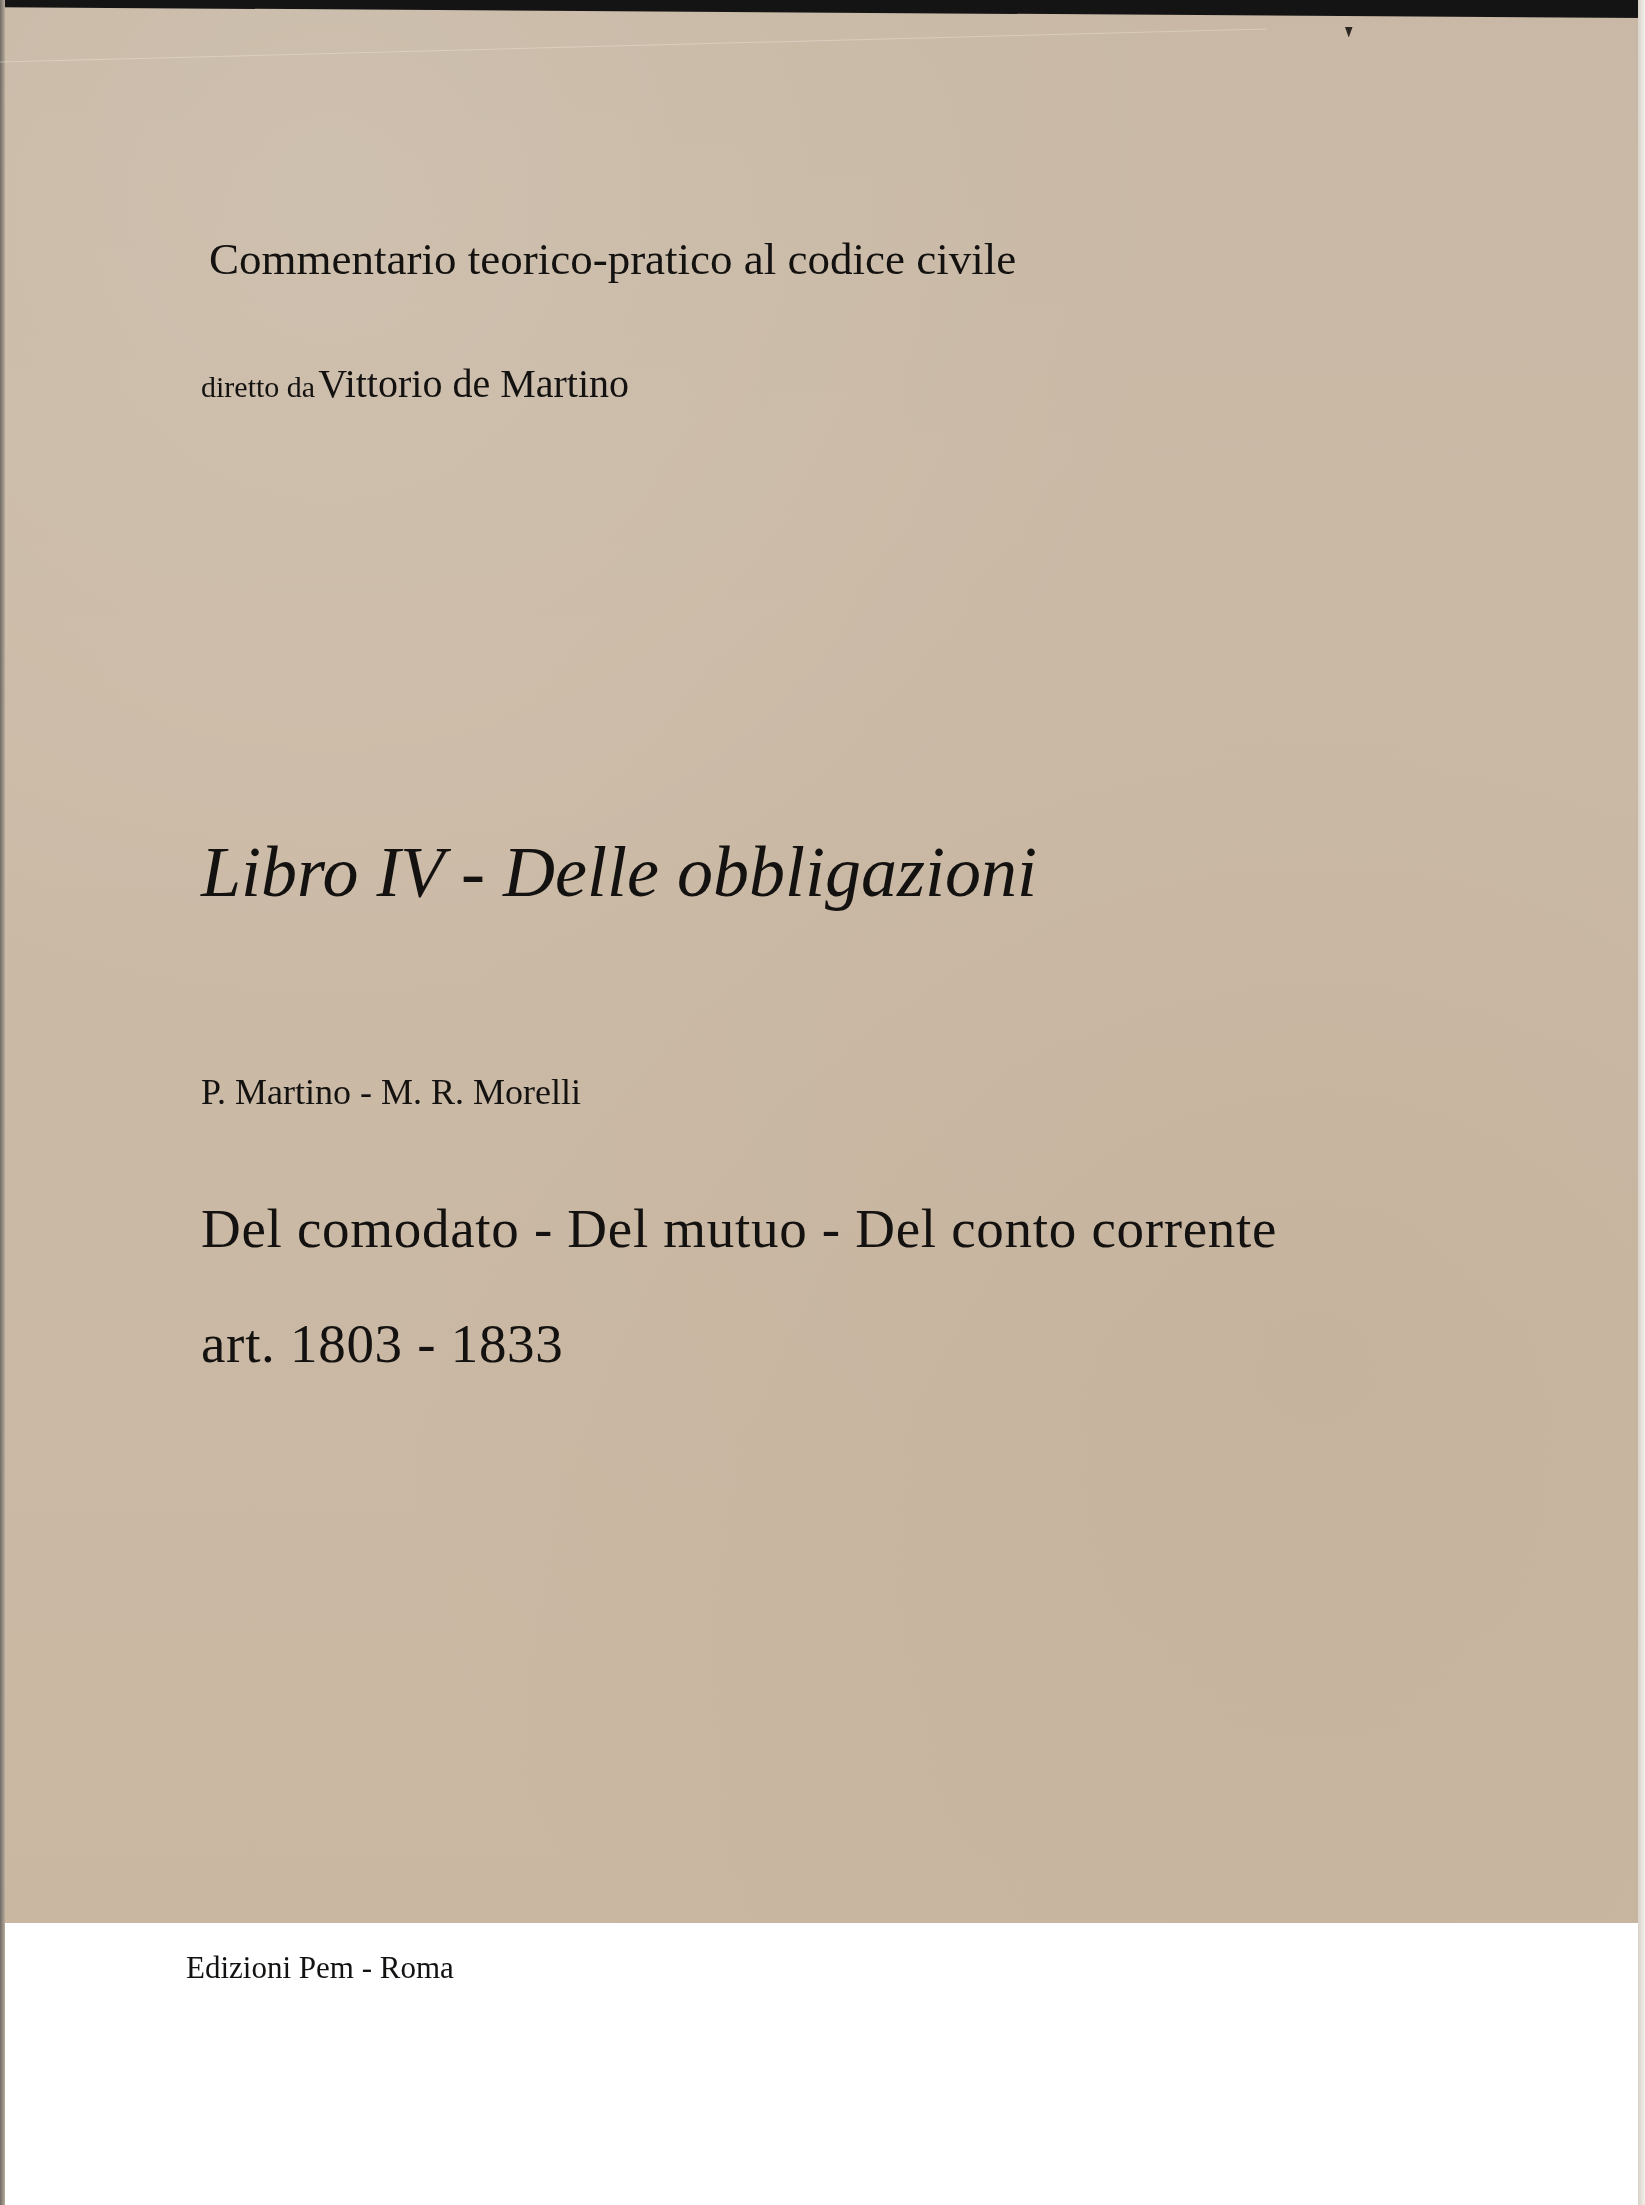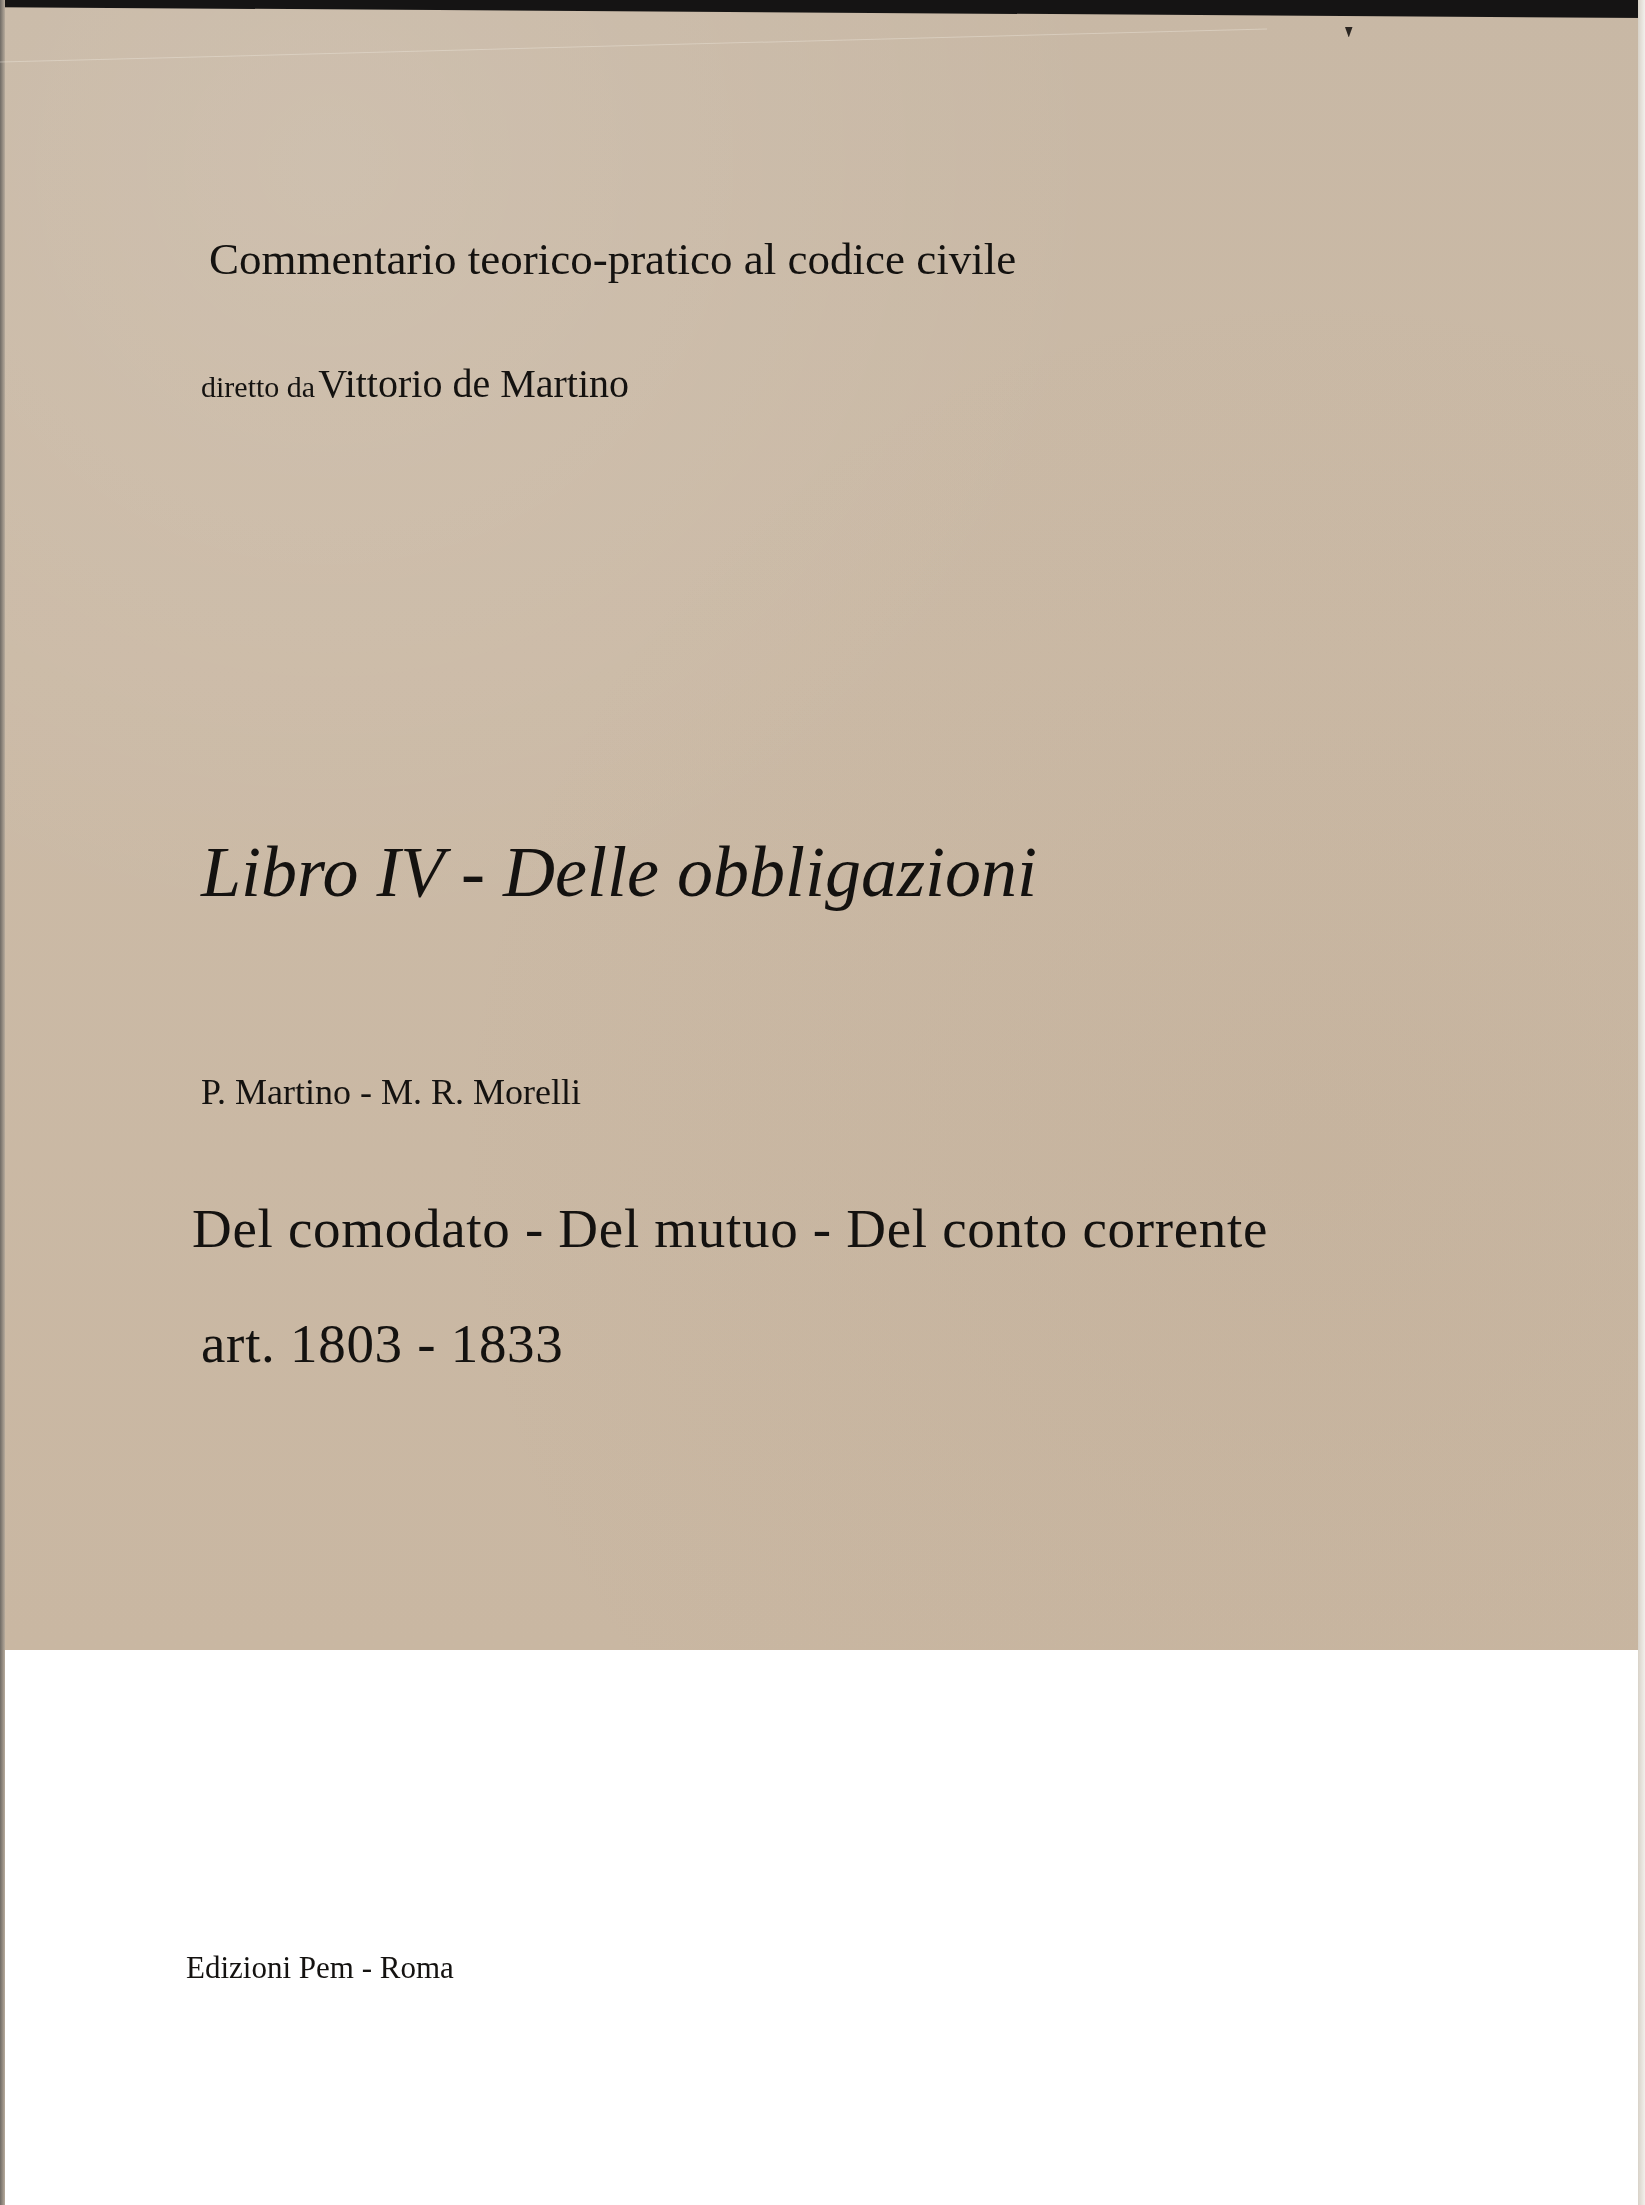--- a/index.html
+++ b/index.html
@@ -2,21 +2,21 @@
 <html style="font-size:12px"><head>
 <meta charset="utf-8">
 <style>
   html, body { margin: 0; padding: 0; }
   body {
     width: 1645px; height: 2205px; position: relative; overflow: hidden;
     background: #ffffff;
     font-family: "Liberation Serif", "DejaVu Serif", serif;
   }
   .cover {
-    position: absolute; left: 0; top: 0; width: 1645px; height: 1650px;
+    position: absolute; left: 0; top: 0; width: 1645px; height: 1923px;
     background: #c9b9a6;
     background-image:
       radial-gradient(circle at 20% 10%, rgba(255,255,255,0.10), rgba(0,0,0,0) 40%),
       radial-gradient(circle at 80% 70%, rgba(150,120,90,0.08), rgba(0,0,0,0) 50%),
       linear-gradient(180deg, #c8b8a5 0%, #cbbaa6 40%, #c9b7a2 100%);
   }
   .top-band {
     position: absolute; left: 0; top: 0; width: 1645px; height: 18px;
     background: #151414;
     clip-path: polygon(0 0, 100% 0, 100% 100%, 0 40%);
@@ -38,21 +38,21 @@
     position: absolute; left: 1345px; top: 27px; width: 7.5px; height: 10.4px;
     background: #2b2622; clip-path: polygon(0 0, 100% 0, 50% 100%);
   }
   .line { position: absolute; color: #141210; white-space: nowrap; line-height: 1; }
   .series-title { left: 209px; top: 237px; font-size: 45px; }
   .director { left: 201px; top: 364px; }
   .director .small { font-size: 30px; }
   .director .name { font-size: 40px; }
   .book-title { left: 201px; top: 836px; font-size: 72px; font-style: italic; }
   .authors { left: 201px; top: 1074px; font-size: 36px; }
-  .subject { left: 192px; top: 1201px; font-size: 55px; letter-spacing: 0.7px; }
+  .subject { left: 201px; top: 1201px; font-size: 55px; letter-spacing: 0.7px; }
   .articles { left: 201px; top: 1316px; font-size: 55px; letter-spacing: 0.7px; }
   .publisher { left: 186px; top: 1952px; font-size: 31px; }
 </style>
 </head>
 <body>
 
 <div class="cover">
   <div class="top-band"></div>
   <div class="left-edge"></div>
   <div class="right-edge"></div>

